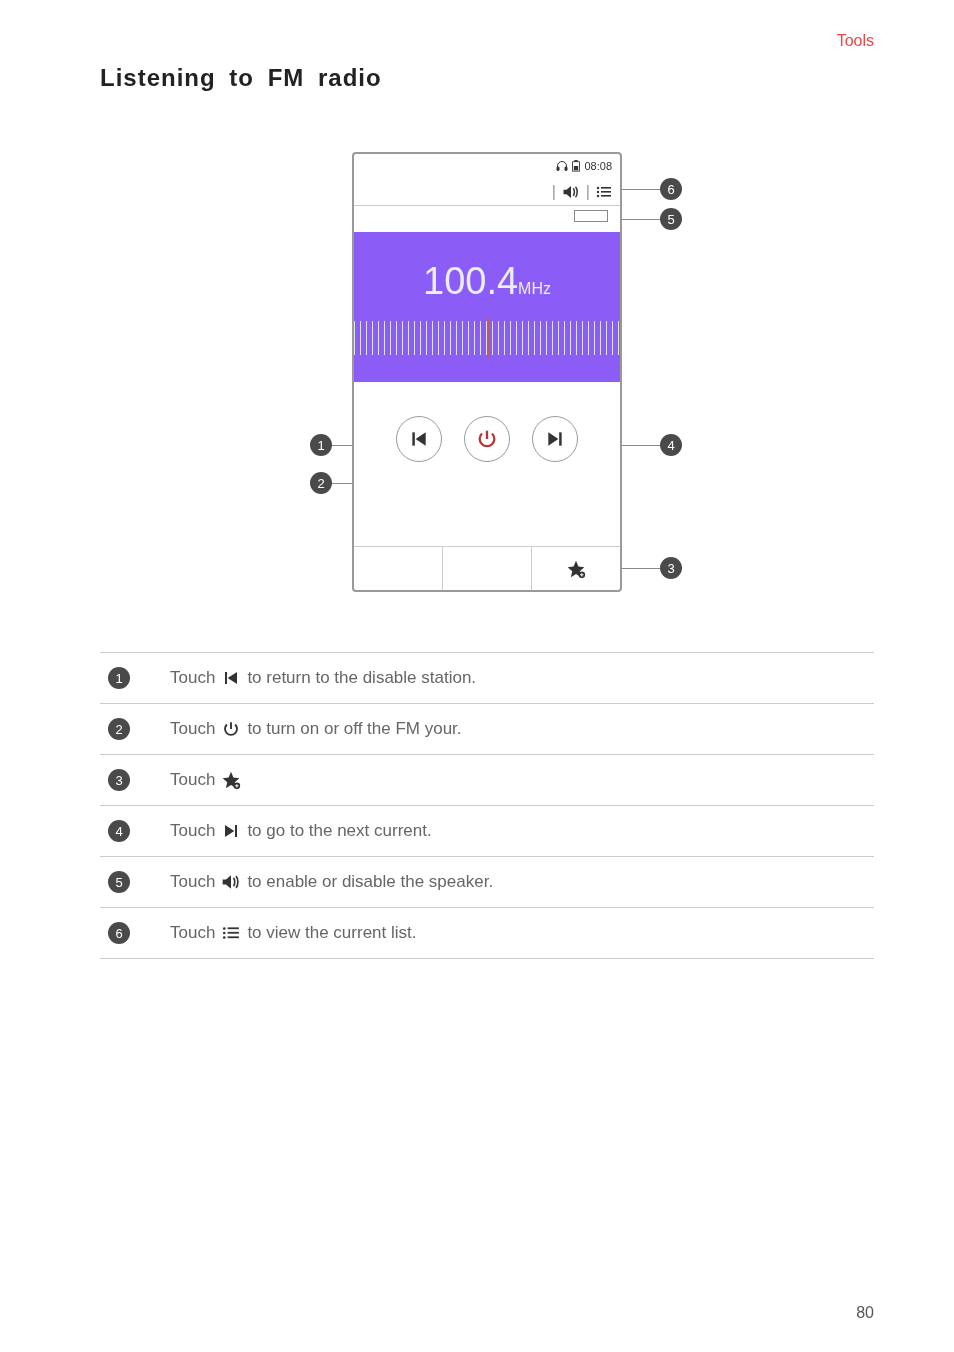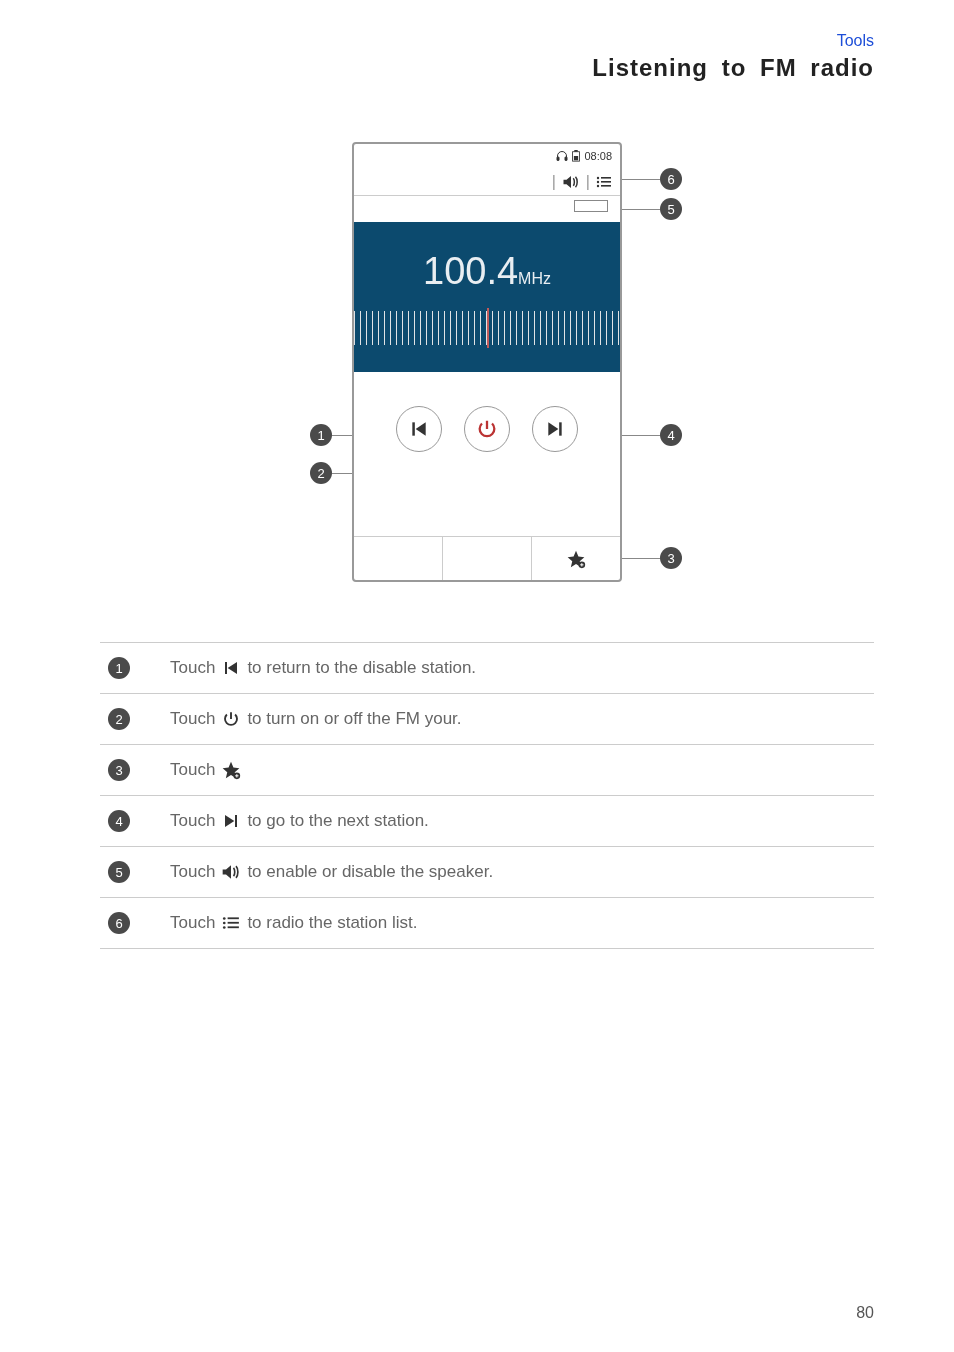--- a/index.html
+++ b/index.html
@@ -10,31 +10,30 @@
       font-family: Arial, Helvetica, sans-serif;
       color: #333;
       position: relative;
       padding: 30px 80px 30px 100px;
     }
     .header-label {
       position: absolute;
       top: 32px;
       right: 80px;
       font-size: 16px;
-      color: #1d4ed8;
+      color: #ef4444;
     }
     .heading {
       font-size: 24px;
       font-weight: bold;
       color: #222;
-      margin-top: 24px;
+      margin-top: 34px;
       margin-bottom: 60px;
       letter-spacing: 1px;
       word-spacing: 6px;
-      text-align: right;
     }
     .figure-wrap {
       display: flex;
       justify-content: center;
       margin-bottom: 60px;
       position: relative;
     }
     .phone {
       width: 270px;
       height: 440px;
@@ -67,21 +66,21 @@
     .tuner-handle {
       display: flex;
       justify-content: flex-end;
       padding-right: 12px;
       padding-top: 4px;
     }
     .handle-box {
       width: 34px; height: 12px; border: 1px solid #888;
     }
     .freq-display {
-      background: #0c4a6e;
+      background: #8b5cf6;
       height: 150px;
       margin: 10px 0 0 0;
       display: flex;
       flex-direction: column;
       justify-content: center;
       align-items: center;
       color: #e9eef2;
     }
     .freq-num { font-size: 38px; font-weight: 300; }
     .freq-unit { font-size: 16px; vertical-align: baseline; }
@@ -338,21 +337,21 @@
   <div class="row">
     <div class="badge">4</div>
     <div class="desc">
       <span>Touch</span>
       <span class="inline-icon">
           <svg width="18" height="16" viewBox="0 0 24 24" fill="#333">
             <path d="M3 3v18l14-9z"></path>
             <rect x="18" y="3" width="3" height="18"></rect>
           </svg>
         </span>
-      <span>to go to the next station.</span>
+      <span>to go to the next current.</span>
     </div>
   </div>
   <div class="row">
     <div class="badge">5</div>
     <div class="desc">
       <span>Touch</span>
       <span class="inline-icon">
           <svg width="20" height="16" viewBox="0 0 24 18">
             <path d="M2 6h4l6-5v16l-6-5H2z" fill="#333"></path>
             <path d="M15 4c2 2 2 8 0 10M18 2c3 3 3 11 0 14" stroke="#333" stroke-width="2" fill="none"></path>
@@ -368,18 +367,18 @@
       <span class="inline-icon">
           <svg width="18" height="14" viewBox="0 0 16 12">
             <circle cx="2" cy="2" r="1.2" fill="#333"></circle>
             <rect x="5" y="1" width="10" height="1.6" fill="#333"></rect>
             <circle cx="2" cy="6" r="1.2" fill="#333"></circle>
             <rect x="5" y="5" width="10" height="1.6" fill="#333"></rect>
             <circle cx="2" cy="10" r="1.2" fill="#333"></circle>
             <rect x="5" y="9" width="10" height="1.6" fill="#333"></rect>
           </svg>
         </span>
-      <span>to radio the station list.</span>
+      <span>to view the current list.</span>
     </div>
   </div>
 </div>
 
 <div class="page-num">80</div>
 
 </body></html>

